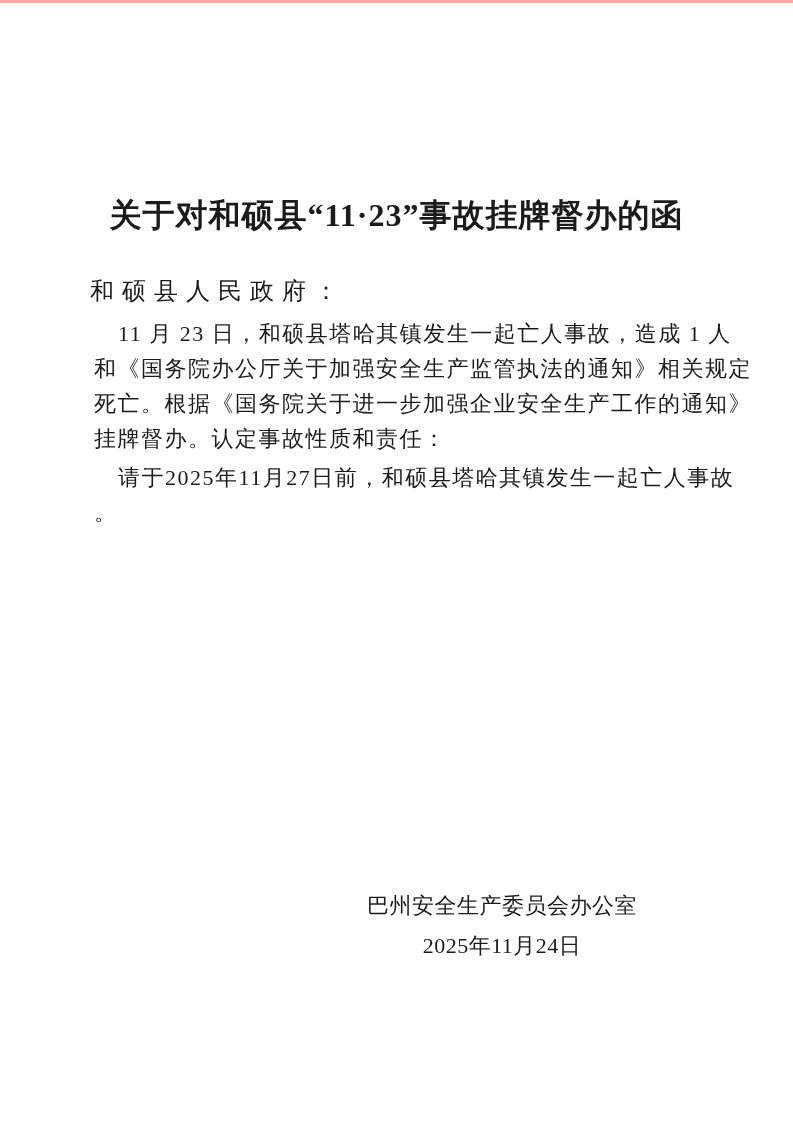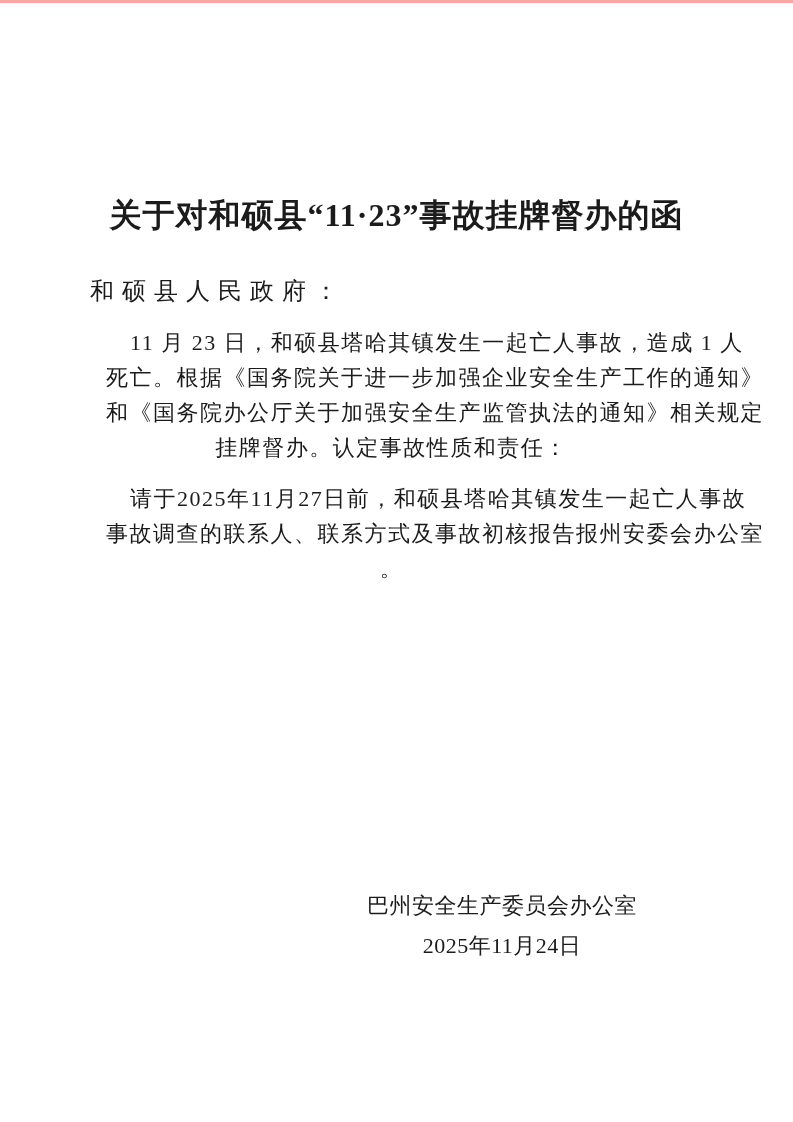--- a/index.html
+++ b/index.html
@@ -36,22 +36,21 @@
     line-height: 35px;
     letter-spacing: 8px;
   }
   .doc-body {
     margin: 7px 100px 0 90px;
     font-size: 22px;
     line-height: 35px;
     letter-spacing: 1.5px;
   }
   .paragraph {
-    margin: 16px;
-    text-align: center;
+    margin: 4px;
   }
   .line {
     white-space: nowrap;
   }
   .first-line {
     text-indent: 24px;
   }
   .signature {
     position: absolute;
     top: 883px;
@@ -75,27 +74,26 @@
 
 <div class="page">
 
   <div class="doc-title">关于对和硕县“11·23”事故挂牌督办的函</div>
 
   <div class="salutation">和硕县人民政府：</div>
 
   <div class="doc-body">
       <div class="paragraph">
         <div class="line first-line">11 月 23 日，和硕县塔哈其镇发生一起亡人事故，造成 1 人</div>
+        <div class="line">和《国务院办公厅关于加强安全生产监管执法的通知》相关规定</div>
         <div class="line">死亡。根据《国务院关于进一步加强企业安全生产工作的通知》</div>
-        <div class="line">和《国务院办公厅关于加强安全生产监管执法的通知》相关规定</div>
         <div class="line">挂牌督办。认定事故性质和责任：</div>
       </div>
       <div class="paragraph">
         <div class="line first-line">请于2025年11月27日前，和硕县塔哈其镇发生一起亡人事故</div>
-        <div class="line">事故调查的联系人、联系方式及事故初核报告报州安委会办公室</div>
         <div class="line">。</div>
       </div>
     </div>
 
   <div class="signature">
     <div class="signature-inner">
       <div class="signature-org">巴州安全生产委员会办公室</div>
       <div class="signature-date">2025年11月24日</div>
     </div>
   </div>

